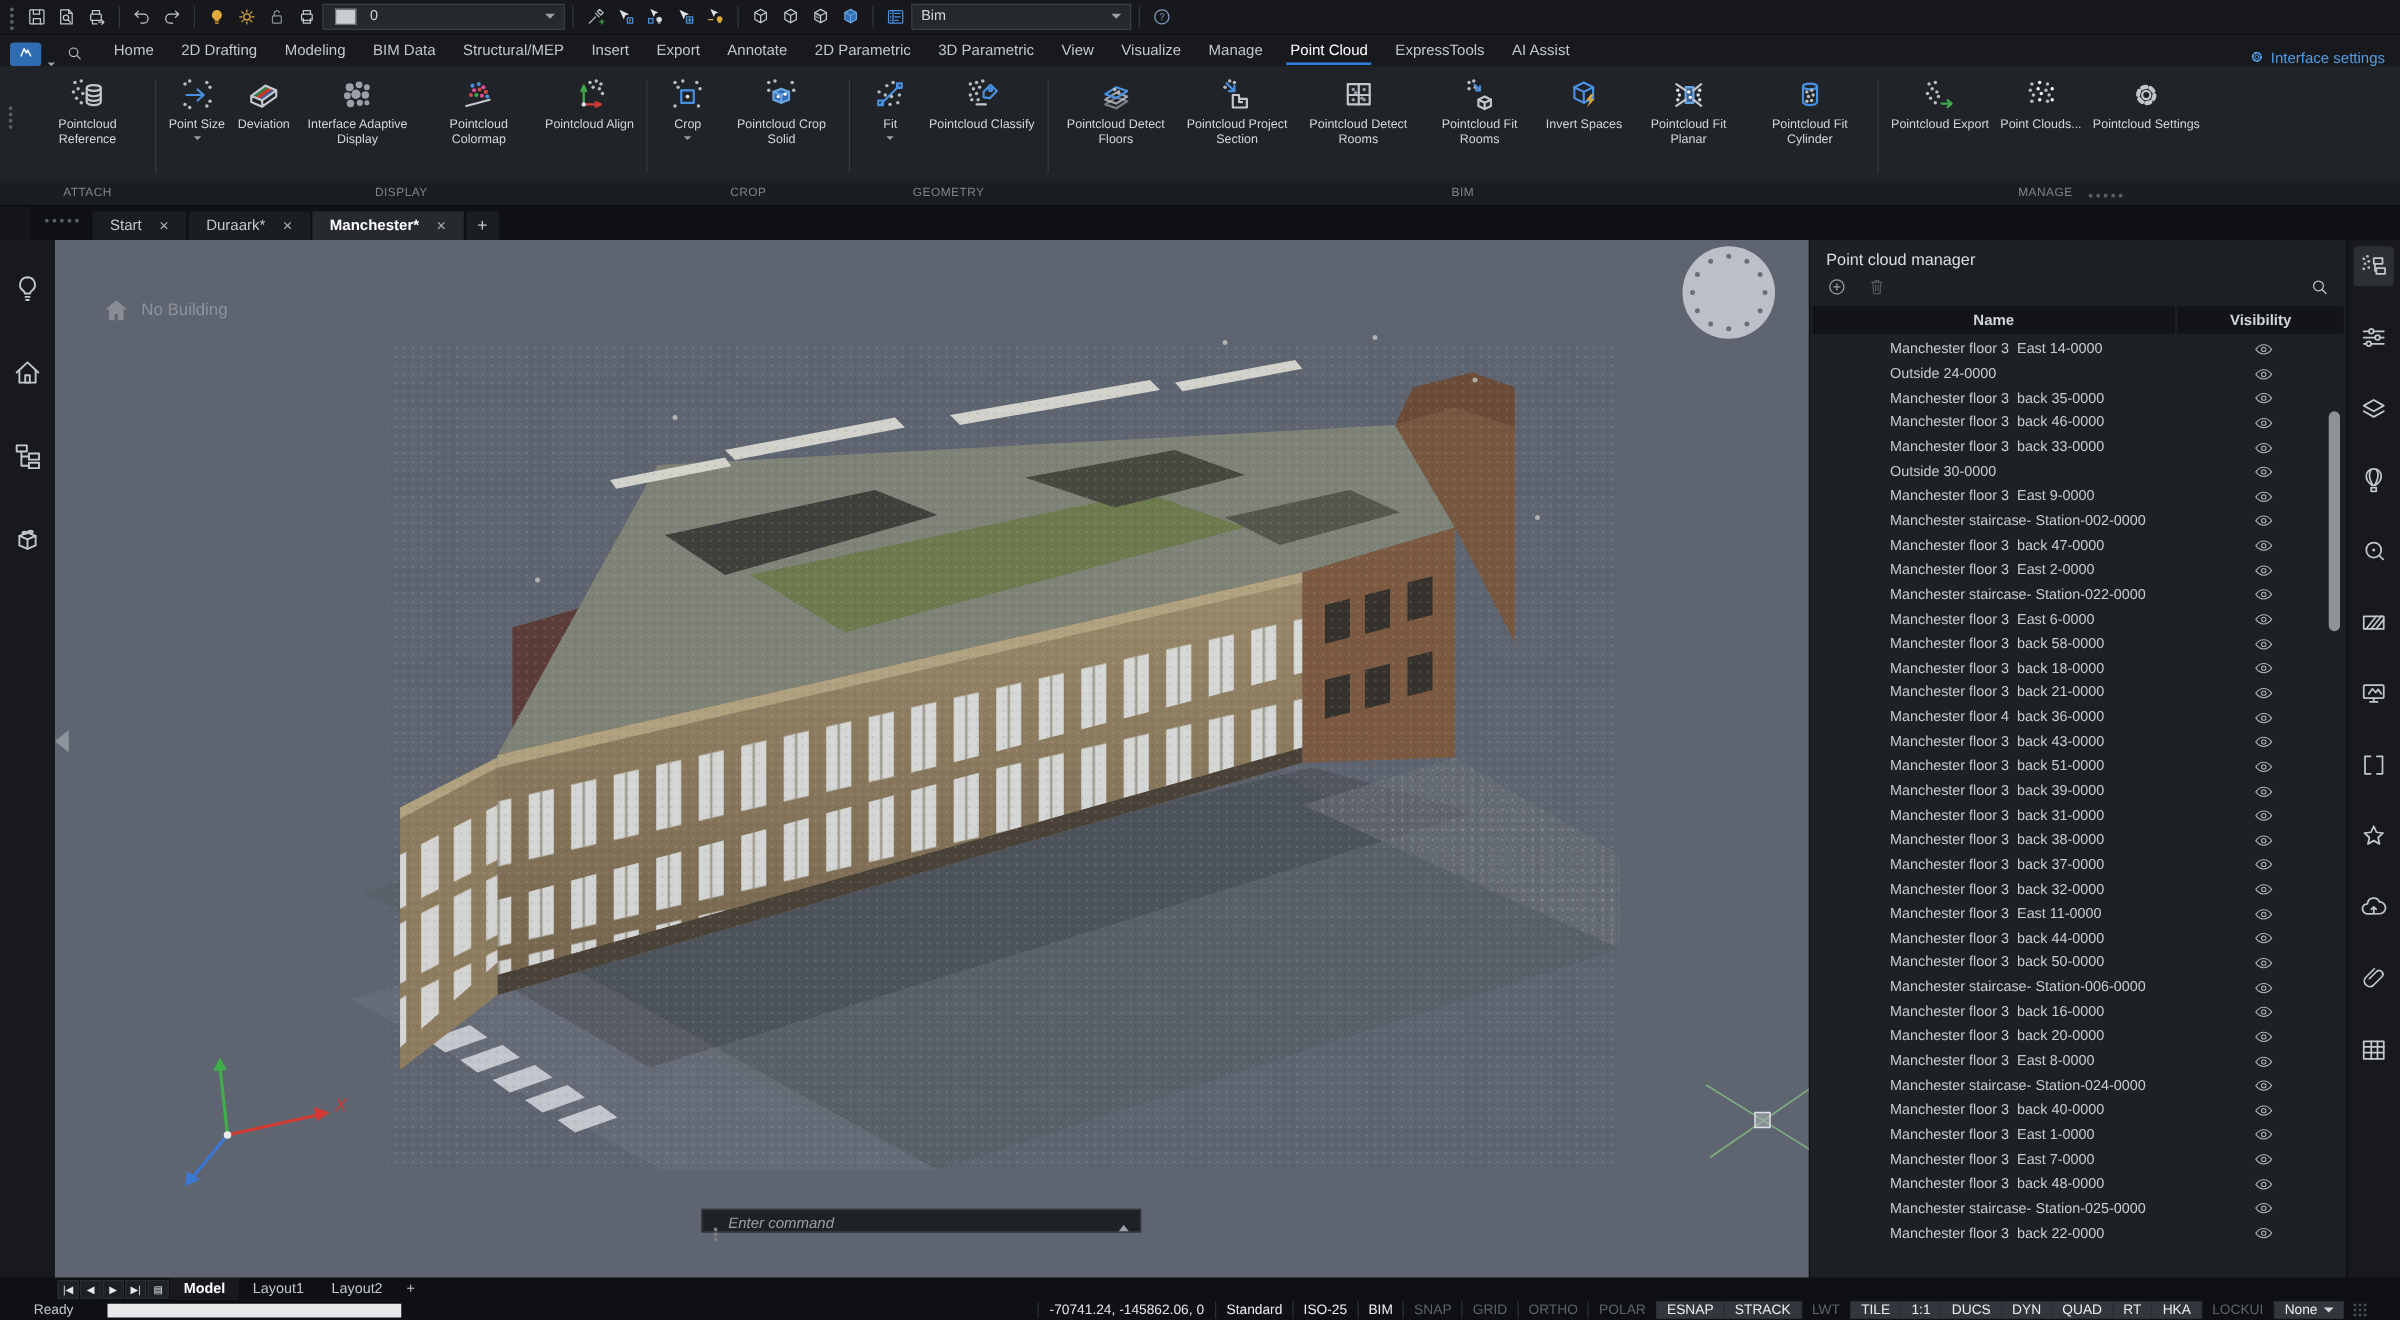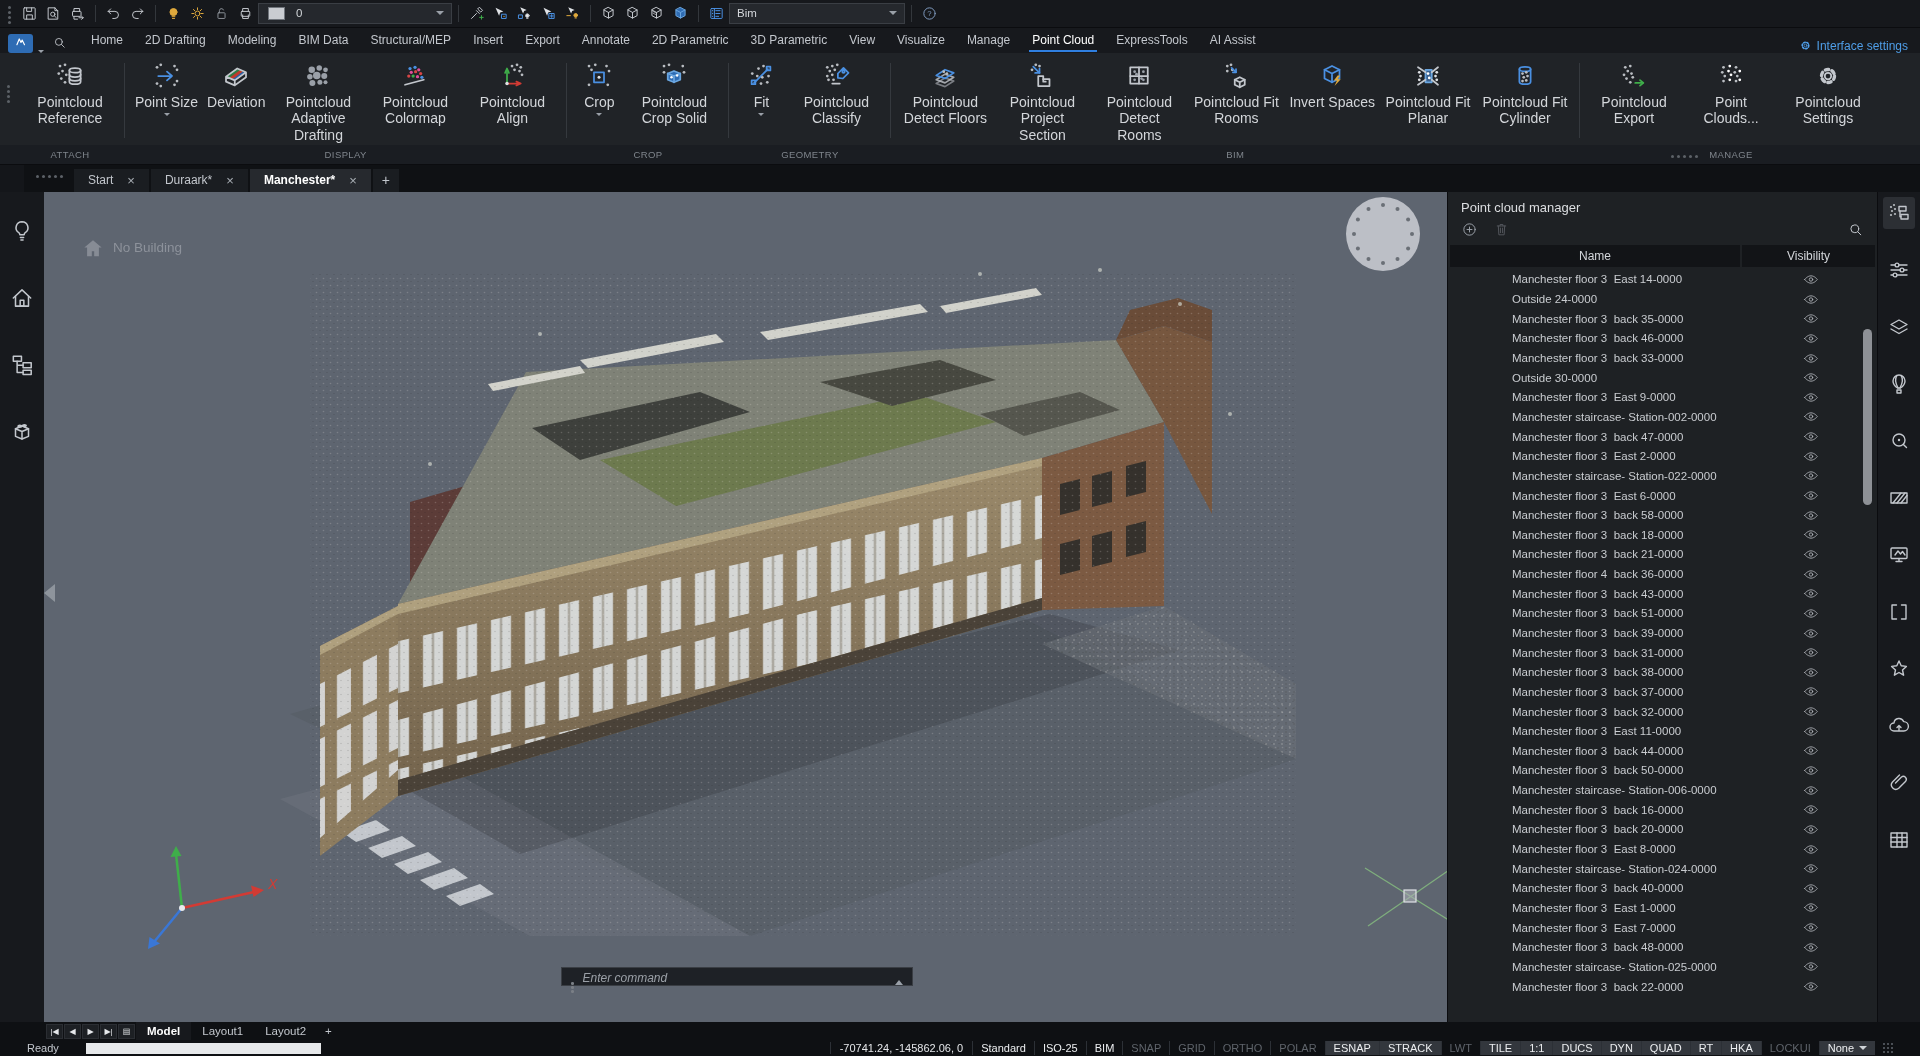--- a/index.html
+++ b/index.html
@@ -32,21 +32,21 @@
   .rtab.active::after{content:"";position:absolute;left:8px;right:8px;bottom:1px;height:2px;background:#2f7fe0;}
   .iface{margin-left:auto;color:#4f9ee8;font-size:12px;display:flex;align-items:center;gap:5px;padding-right:4px;}
   .iface svg{width:13px;height:13px;}
 
   
   .ribbon{height:111px;background:linear-gradient(#202327 0 92px,#1a1d22 92px 100%);display:flex;align-items:stretch;padding-left:16px;position:relative;border-bottom:1px solid #0b0c0f;}
   .ribbon-handle{position:absolute;left:5px;top:44px;}
   .rgroup{display:flex;flex-direction:column;}
   .rbuttons{flex:1;display:flex;align-items:flex-start;gap:1px;padding:7px 6px 0;}
   .rbtn{display:flex;flex-direction:column;align-items:center;min-width:52px;max-width:96px;padding:1px 4px;color:#d3d6da;
-    font-size:14px;line-height:1.18;text-align:center;background:none;border:none;font-family:inherit;}
+    font-size:10px;line-height:1.18;text-align:center;background:none;border:none;font-family:inherit;}
   .ric{width:30px;height:30px;margin-bottom:3px;display:block;}
   .ric svg{width:30px;height:30px;}
   .rlbl{display:block;}
   .rcaret{display:none;margin-top:3px;width:0;height:0;border-left:3.5px solid transparent;border-right:3.5px solid transparent;border-top:3.5px solid #9aa0a8;}
   .flag-caret .rcaret{display:block;}
   .rglabel{height:19px;display:flex;align-items:center;justify-content:center;color:#7f858c;font-size:9.5px;font-weight:normal;letter-spacing:.4px;}
   .rgsep{width:1px;background:#35393e;margin:10px 0 26px;}
   .roverflow{position:absolute;right:246px;bottom:6px;}
 
   
@@ -78,21 +78,21 @@
   .cmdcaret{margin-left:auto;width:0;height:0;border-left:4.5px solid transparent;border-right:4.5px solid transparent;border-bottom:5.5px solid #9aa0a8;}
 
   
   .panel{width:430px;background:#1e2124;border-left:1px solid #0b0c0f;display:flex;flex-direction:column;box-sizing:border-box;}
   .ptitle{padding:8px 13px 2px;color:#dcdee1;font-size:13px;}
   .ptools{display:flex;align-items:center;padding:4px 13px 7px;gap:15px;}
   .ptool{width:17px;height:17px;}
   .ptool svg{width:17px;height:17px;}
   .psearch{margin-left:auto;}
   .phead{display:flex;margin:0 2px;}
-  .phcell{background:#121417;color:#d3d6da;font-size:12px;text-align:center;padding:4px 0;}
+  .phcell{background:#121417;color:#d3d6da;font-size:12px;text-align:center;padding:4px 0;font-weight:bold;}
   .phname{flex:1;margin-right:2px;}
   .phvis{width:133px;}
   .plist{flex:1;overflow:hidden;position:relative;padding-top:3px;}
   .prow{display:flex;align-items:center;height:19.65px;}
   .prname{flex:1;padding-left:64px;color:#c9ccd0;font-size:11.5px;white-space:pre;overflow:hidden;}
   .prvis{width:133px;display:flex;justify-content:center;}
   .prvis svg{width:16px;height:13px;}
   .pscroll{position:absolute;right:5px;top:62px;width:9px;height:176px;background:#8e9196;border-radius:4.5px;}
 
   .rightstrip{width:42px;background:#17191d;border-left:1px solid #0b0c0f;display:flex;flex-direction:column;align-items:center;padding-top:5px;gap:25px;}
@@ -450,21 +450,21 @@
                   <circle cx="13" cy="5.5" r="2.2"></circle>
                   <circle cx="18" cy="7" r="1.9"></circle>
                   <circle cx="5.5" cy="12.5" r="2.2"></circle>
                   <circle cx="11" cy="11.5" r="3"></circle>
                   <circle cx="17" cy="12" r="2.4"></circle>
                   <circle cx="7.5" cy="17.5" r="2.4"></circle>
                   <circle cx="13.5" cy="17" r="2"></circle>
                   <circle cx="18" cy="17" r="1.6"></circle>
                 </g>
               </svg></span>
-            <span class="rlbl">Pointcloud Adaptive Drafting</span>
+            <span class="rlbl">Interface Adaptive Display</span>
 
           </button>
 
           <button class="rbtn">
             <span class="ric"><svg viewBox="0 0 24 24" width="100%" height="100%" fill="none" stroke="#c3c7cd" stroke-width="1.4" stroke-linecap="round" stroke-linejoin="round">
                 <g stroke="none">
                   <circle cx="8" cy="6" r="1.3" fill="#4a90e2"></circle>
                   <circle cx="12" cy="5" r="1.3" fill="#4a90e2"></circle>
                   <circle cx="15" cy="7" r="1.3" fill="#e14d9b"></circle>
                   <circle cx="9" cy="9" r="1.3" fill="#e14d9b"></circle>

